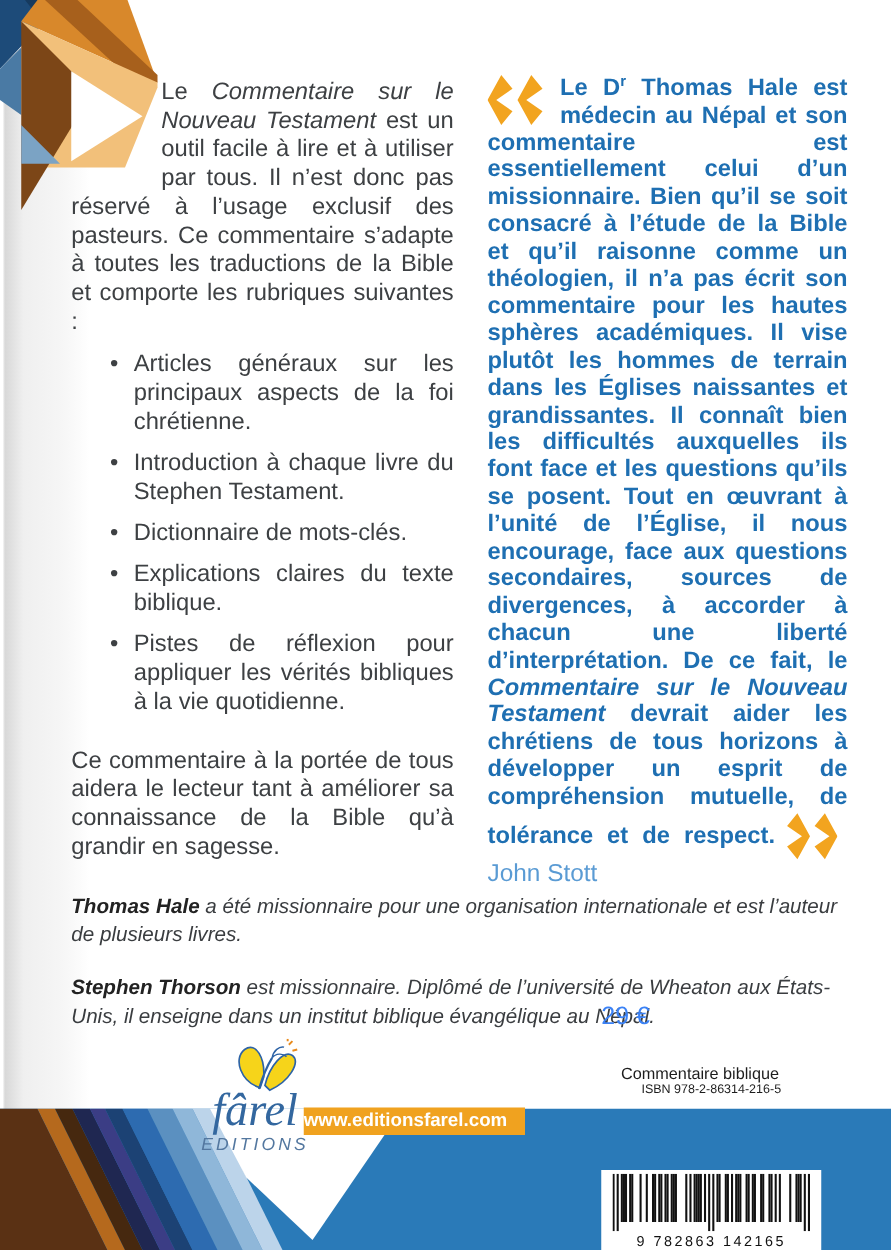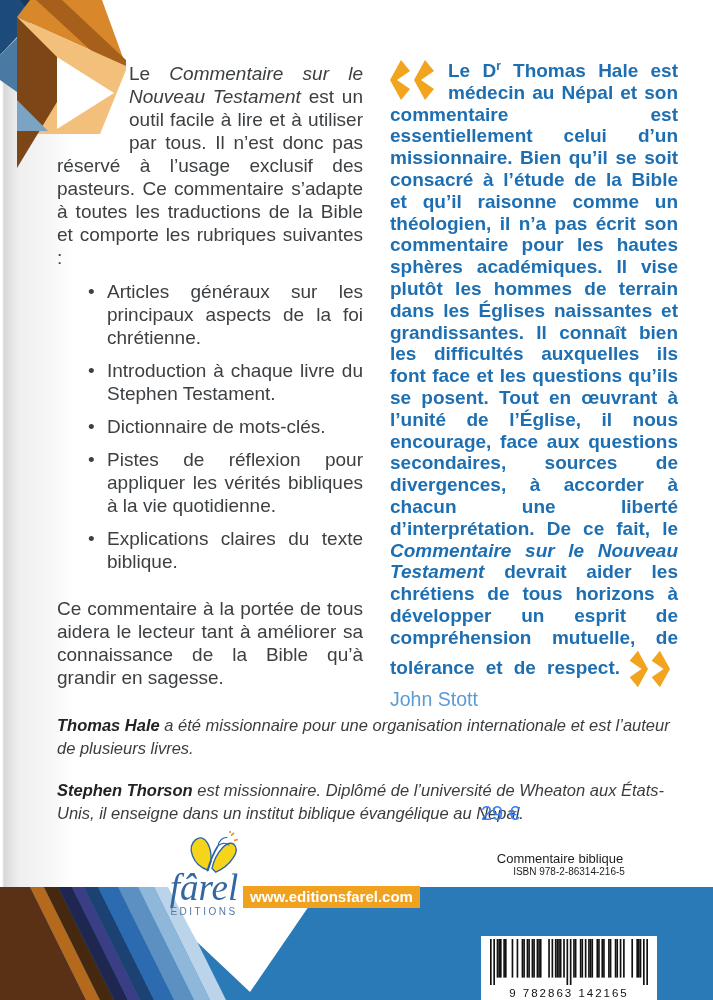--- a/index.html
+++ b/index.html
@@ -34,26 +34,26 @@
   .bios p{margin:0;font-style:italic;}
   .bios p + p{margin-top:19px;}
   .bios b{color:#222;}
 
   
   .price{position:absolute;left:481px;top:802px;width:176px;font-size:20px;color:#3b82f6;}
   .cat{position:absolute;left:450px;top:851px;width:220px;text-align:center;font-size:13px;color:#1d1d1d;}
   .isbn{position:absolute;left:459px;top:866px;width:220px;text-align:center;font-size:10px;color:#1d1d1d;}
   .band{position:absolute;left:0;top:884px;display:block;}
   .banner{position:absolute;left:243px;top:886px;width:177px;height:22px;background:#f0a21f;
-          color:#fff;font-weight:700;font-size:15px;line-height:22px;text-align:center;}
+          color:#fff;font-weight:700;font-size:15px;line-height:22px;}
   .logo{position:absolute;left:152px;top:831px;width:104px;text-align:center;}
   .butterfly{width:56px;height:44px;display:inline-block;margin-left:14px;}
   .logo-text{font-family:"Liberation Serif",serif;font-style:italic;font-weight:400;
              font-size:37px;line-height:32px;color:#33679f;margin-top:-7px;}
-  .logo-sub{font-size:10px;letter-spacing:2.5px;color:#53779f;margin-top:2px;}
+  .logo-sub{font-style:italic;font-size:14px;letter-spacing:2.5px;color:#53779f;margin-top:2px;}
   .barcode-box{position:absolute;left:481px;top:936px;width:176px;height:67px;background:#fff;text-align:center;}
   .barcode-box svg{width:158px;height:46px;margin-top:3px;display:inline-block;}
   .bar-digits{font-size:11.5px;letter-spacing:2px;color:#111;margin-top:-2px;}
 </style>
 </head>
 <body>
 
 <div class="page">
 
   <div class="spine-shade"></div>
@@ -69,22 +69,22 @@
     <polygon points="17,100 48,131 17,131" fill="#7ba3c4"></polygon>
     <polygon points="57,57 114,93 57,129" fill="#ffffff"></polygon>
   </svg>
 
   <div class="left-col">
     <p><span class="float-spacer"></span><span>Le </span><i>Commentaire sur le Nouveau Testament</i><span> est un outil facile à lire et à utiliser par tous. Il n’est donc pas réservé à l’usage exclusif des pasteurs. Ce commentaire s’adapte à toutes les traductions de la Bible et comporte les rubriques suivantes :</span></p>
     <ul class="features">
       <li>Articles généraux sur les principaux aspects de la foi chrétienne.</li>
       <li>Introduction à chaque livre du Stephen Testament.</li>
       <li>Dictionnaire de mots-clés.</li>
+      <li>Explications claires du texte biblique.</li>
       <li>Pistes de réflexion pour appliquer les vérités bibliques à la vie quotidienne.</li>
-      <li>Explications claires du texte biblique.</li>
     </ul>
     <p class="outro">Ce commentaire à la portée de tous aidera le lecteur tant à améliorer sa connaissance de la Bible qu’à grandir en sagesse.</p>
   </div>
 
   <div class="right-col">
     <span class="qfloat">
       <svg class="openq" viewBox="0 0 48 40">
         <polygon points="11,0 20,11 7,20 20,29 11,40 0,20" fill="#f2a41f"></polygon>
         <polygon points="35,0 44,11 31,20 44,29 35,40 24,20" fill="#f2a41f"></polygon>
       </svg>

